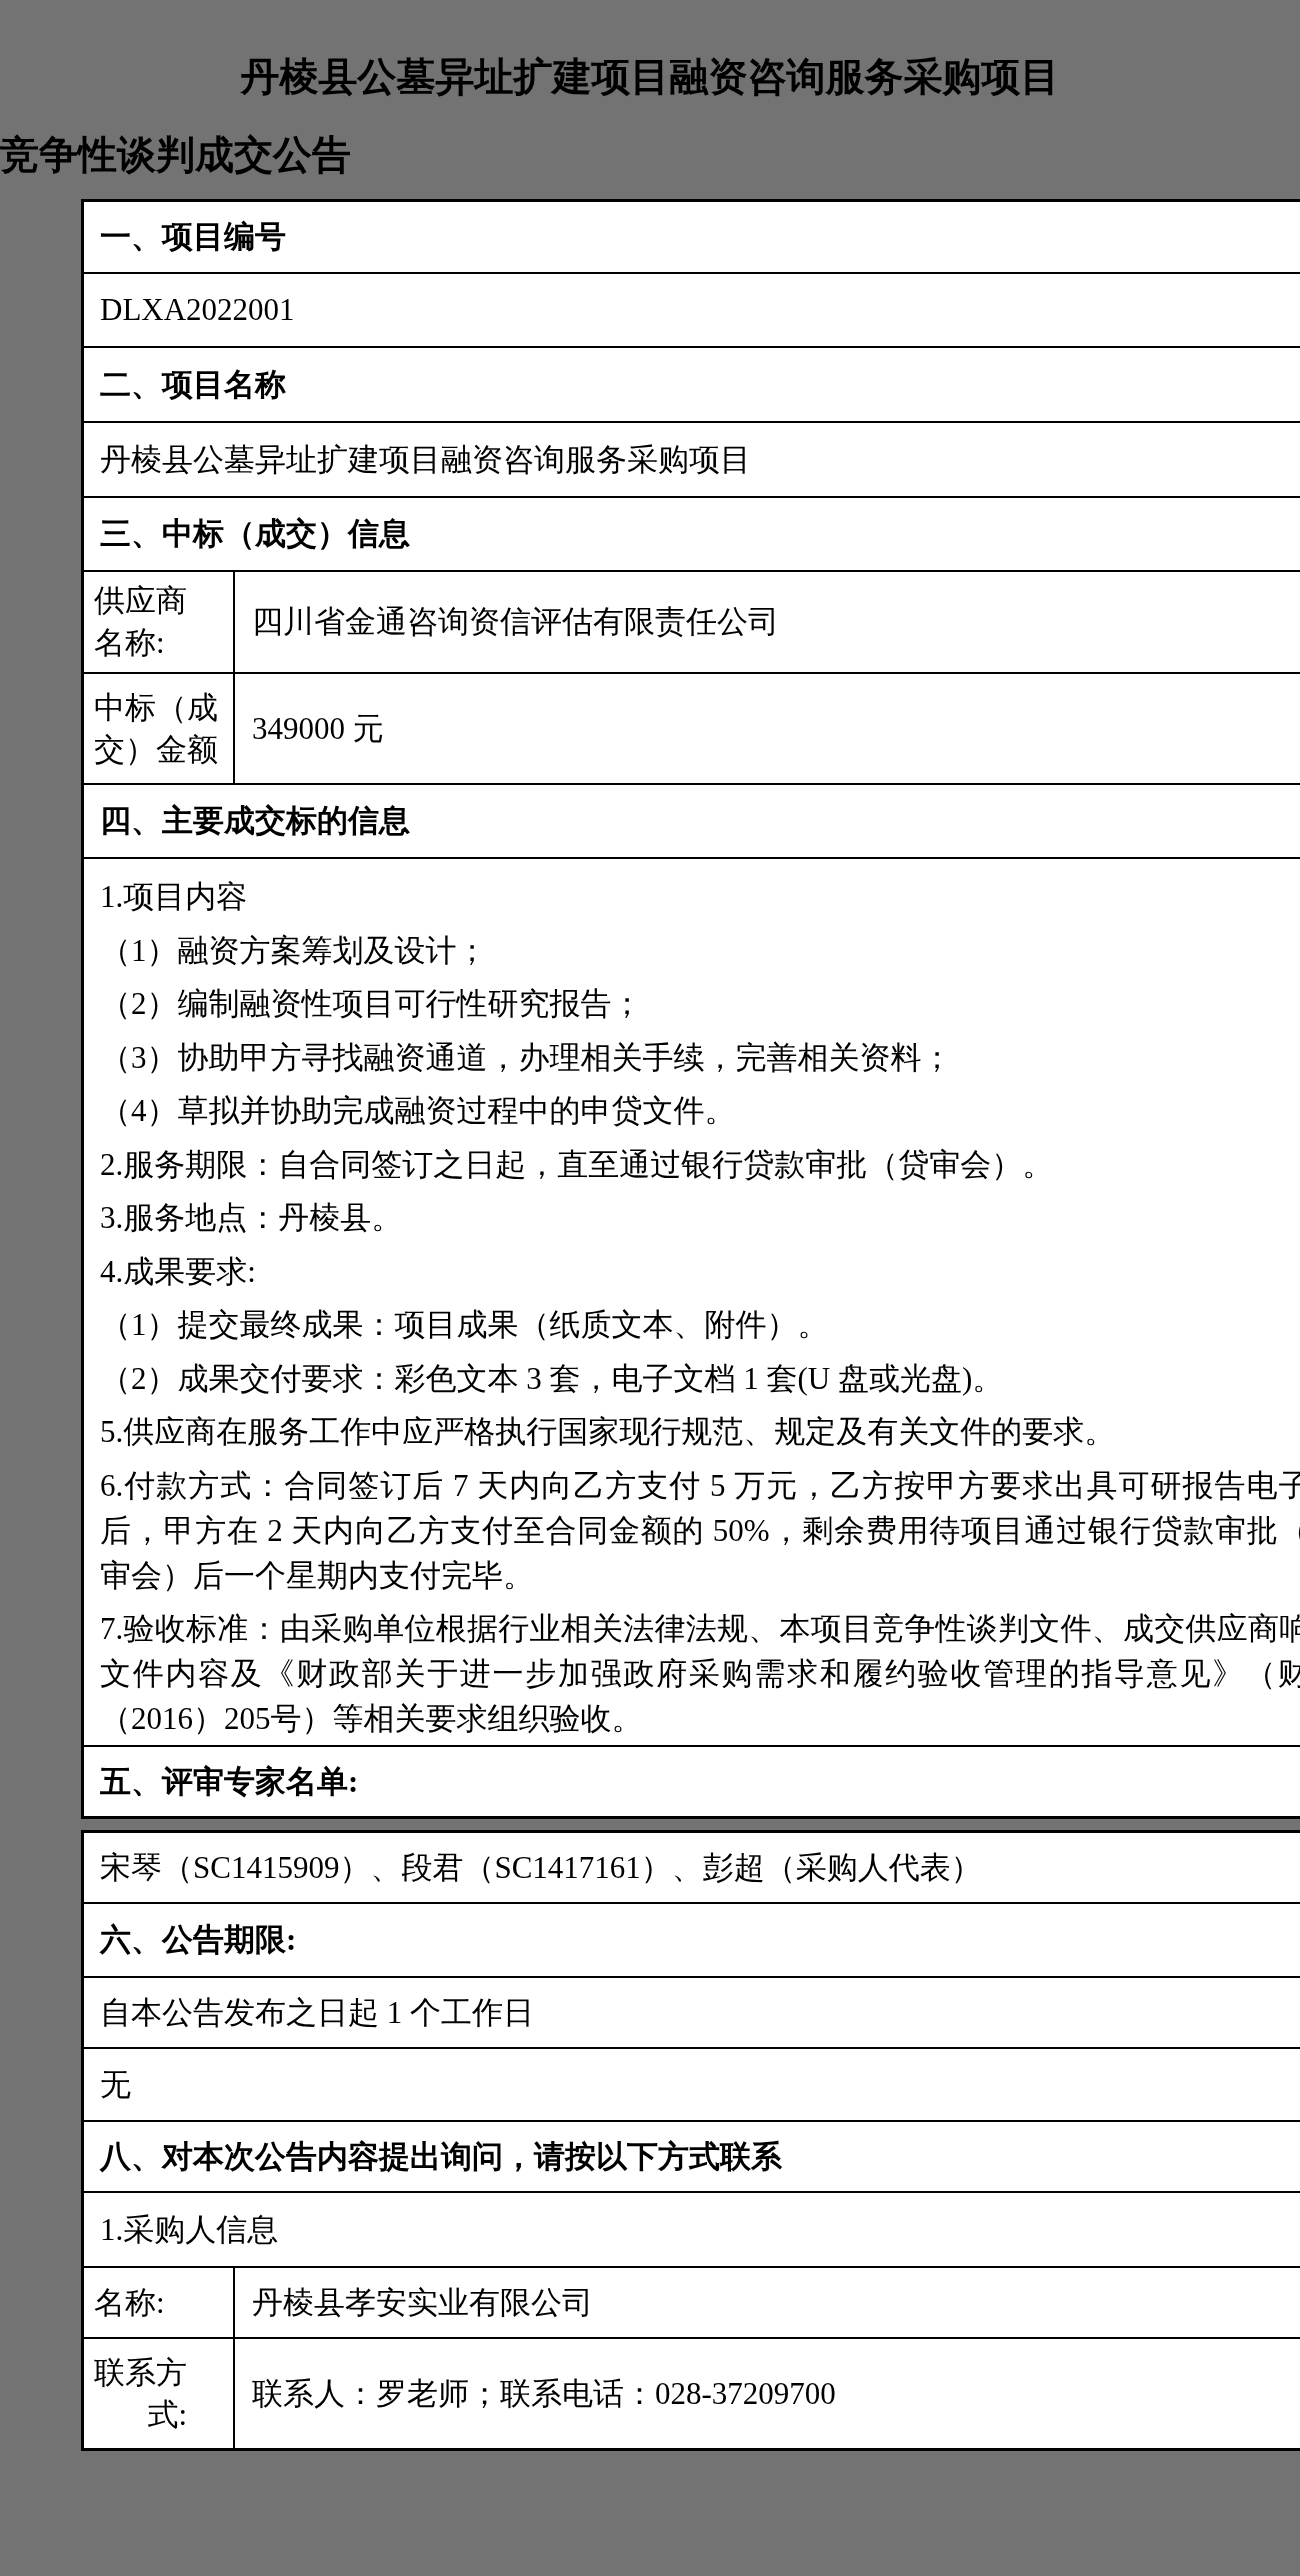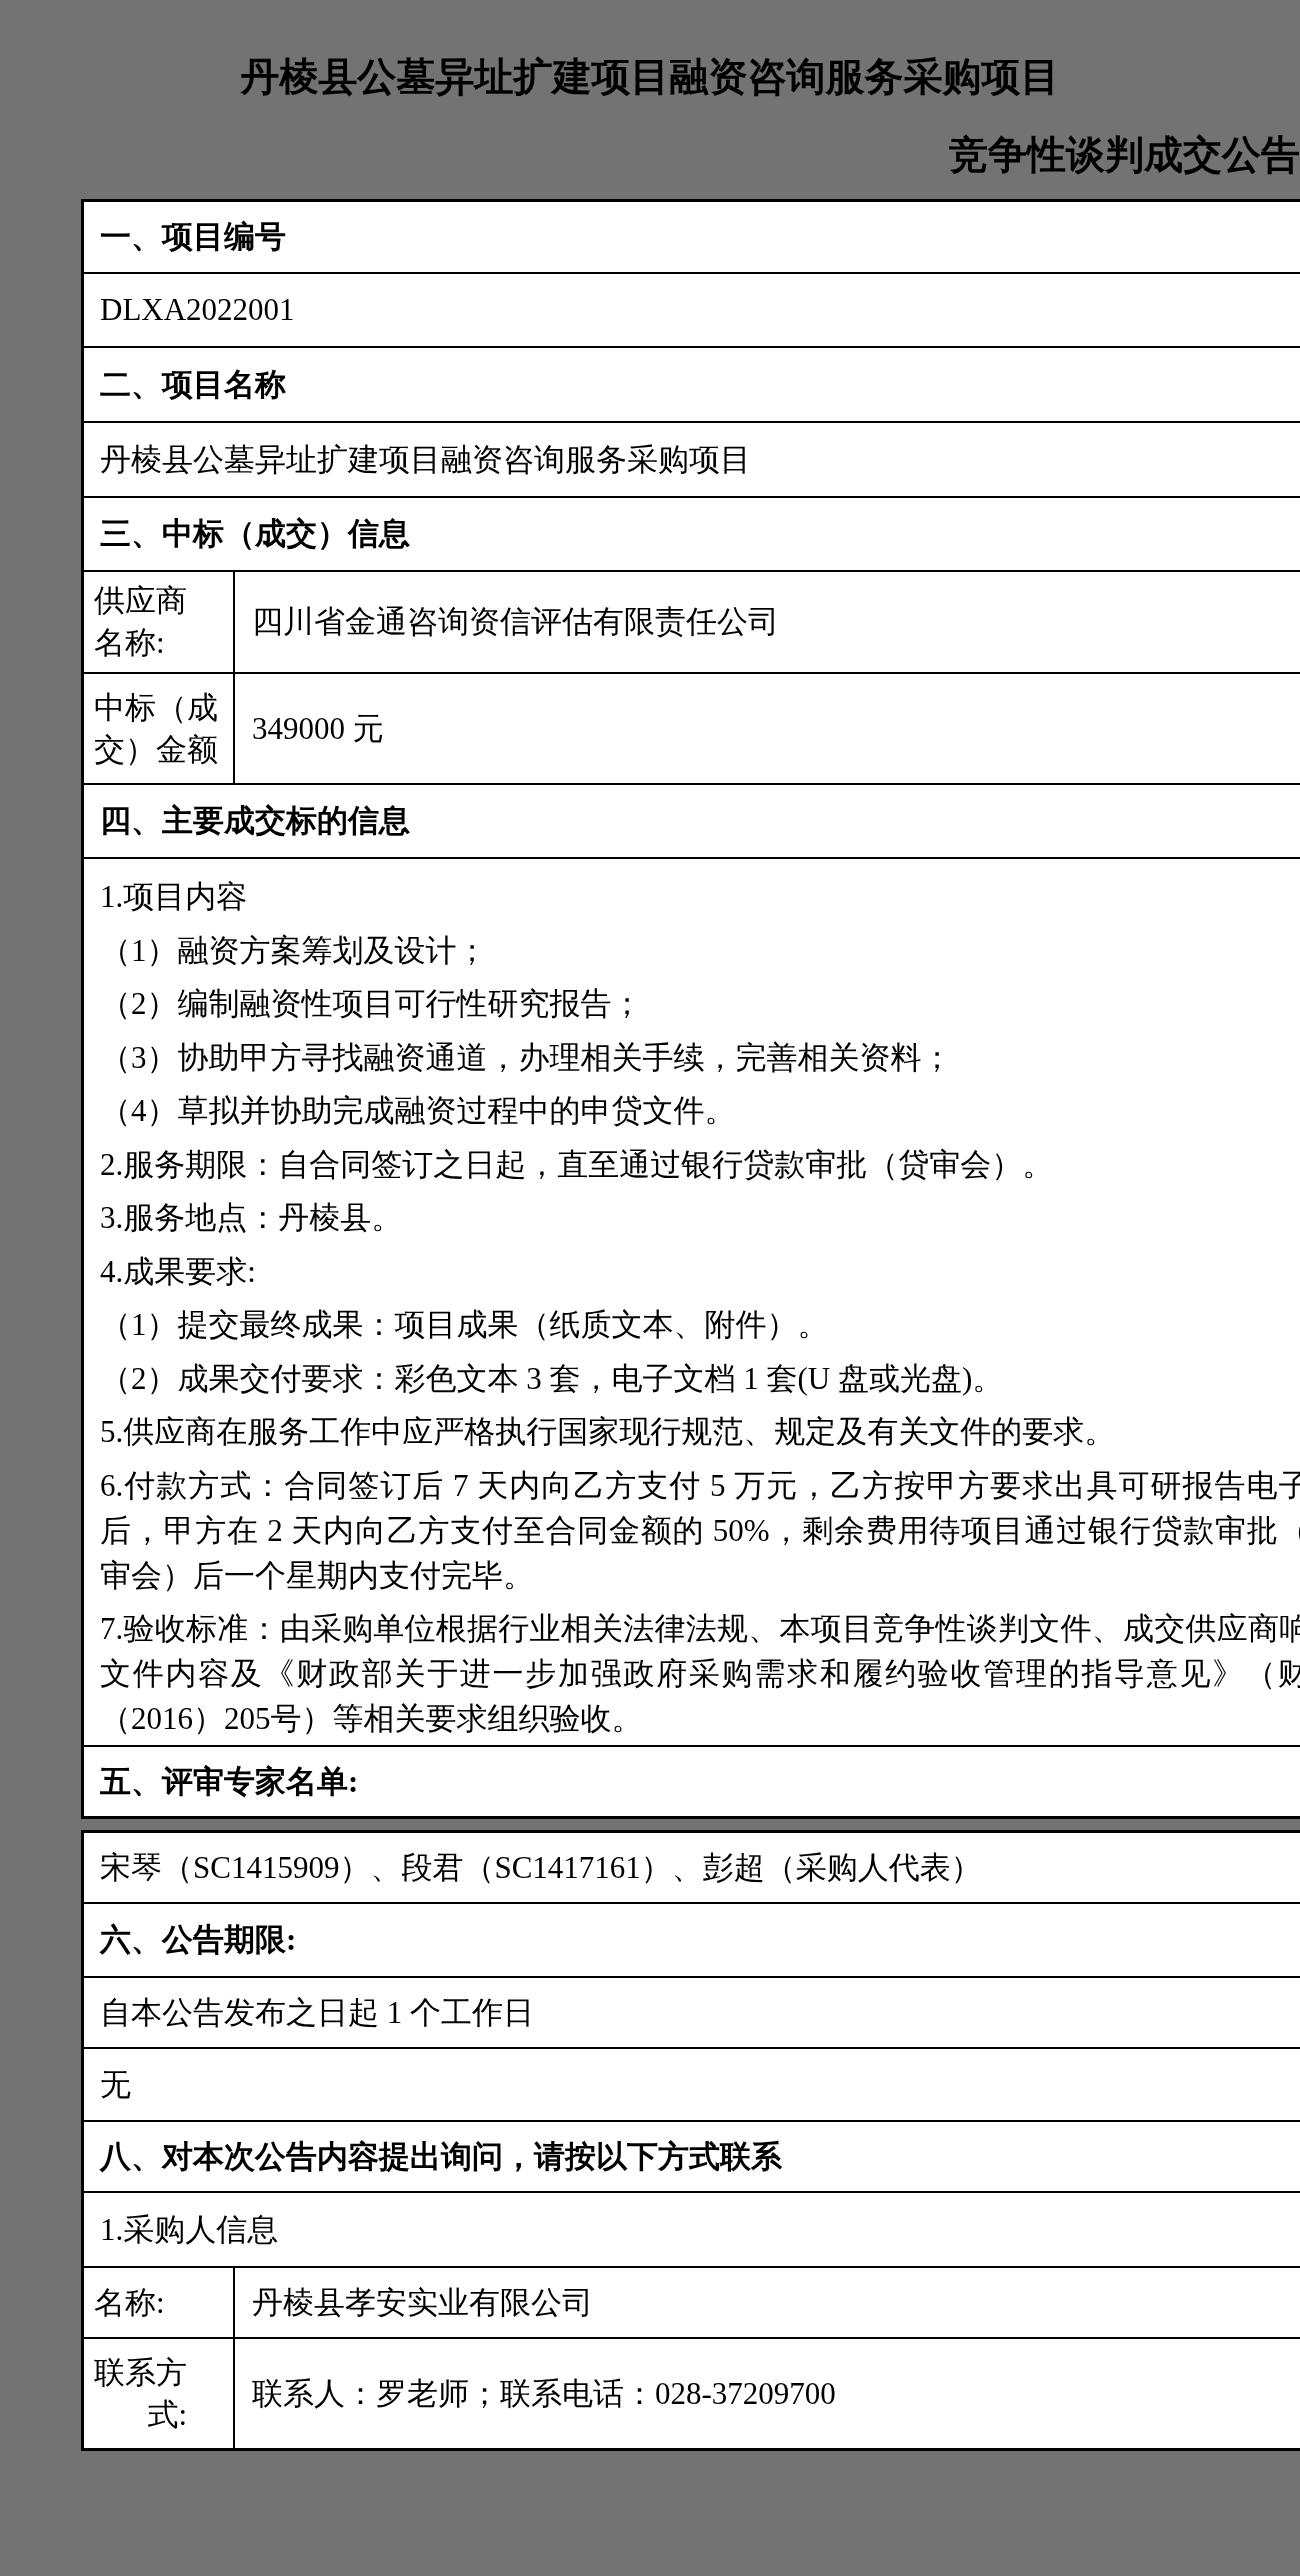--- a/index.html
+++ b/index.html
@@ -16,21 +16,21 @@
   .title1{
     margin:0;
     padding-top:49px;
     text-align:center;
     font-size:39px;
     font-weight:700;
     line-height:55px;
   }
   .title2{
     margin:23px 0 0 0;
-    text-align:right;
+    text-align:left;
     font-size:39px;
     font-weight:700;
     line-height:55px;
   }
   .tbl{
     margin-left:81px;
     width:1288px;
     border:3.8px solid #000000;
     box-sizing:border-box;
     background:#ffffff;

